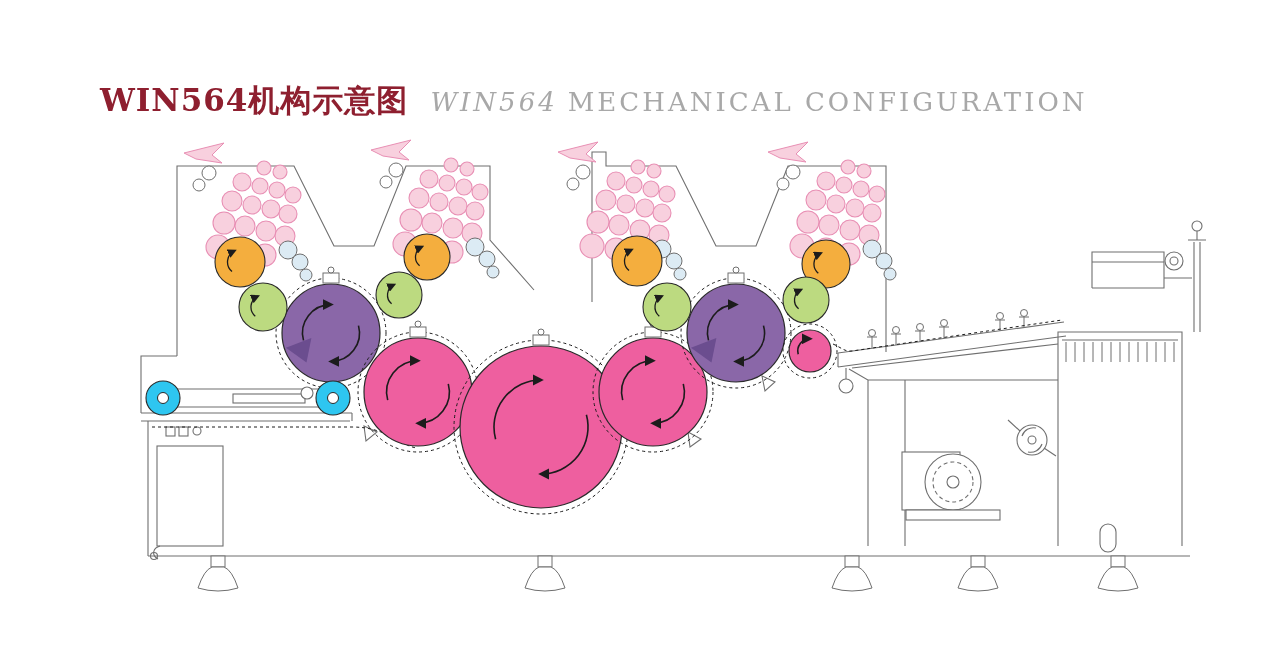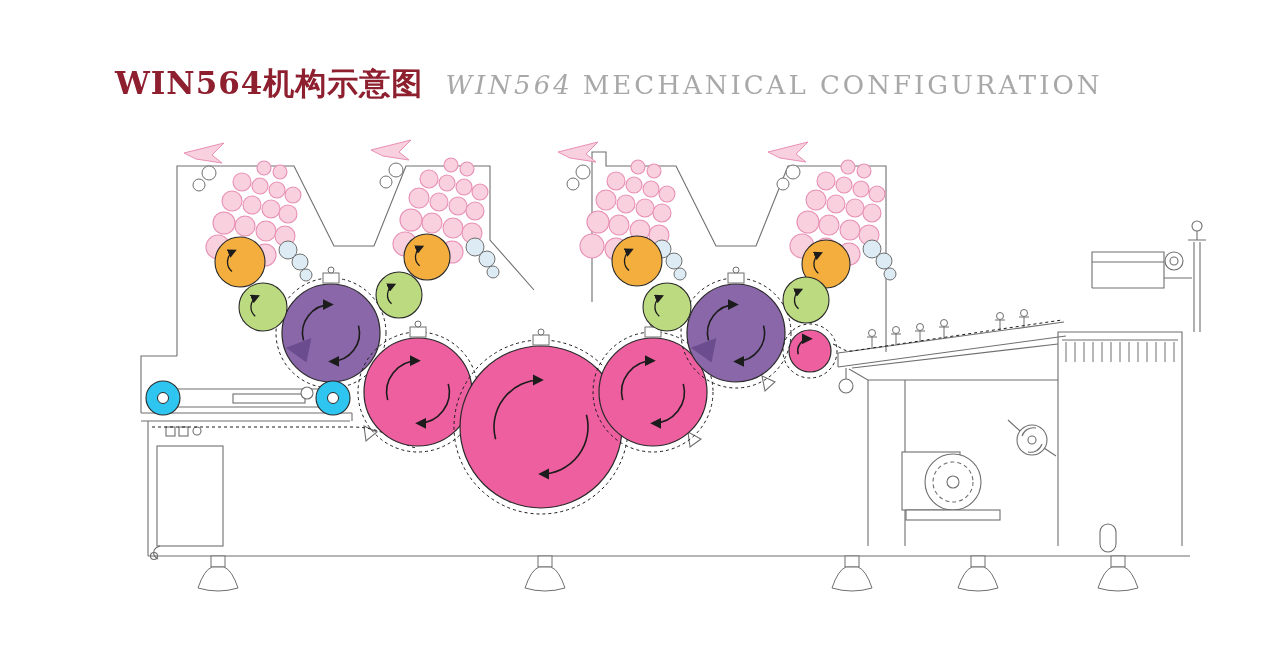--- a/index.html
+++ b/index.html
@@ -1,20 +1,20 @@
 <!DOCTYPE html>
 <html style="--border: #8ad4f2; --title: #8e1f2f; --subtitle: #a8a8a8; --outline: #6f6f6f; --ink: #1c1c1c; --pink: #ee5f9f; --pink-light: #f8d0de; --pink-stroke: #e88fb4; --purple: #8a67a8; --purple-dark: #6b4d8f; --green: #bcda80; --orange: #f4ae3e; --cyan: #2ec6f0; --blue-light: #dcebf4;"><head>
 <meta charset="utf-8">
 <style>
   html,body{margin:0;padding:0;background:#ffffff;}
   #stage{position:relative;width:1267px;height:653px;background:#fff;overflow:hidden;
          font-family:"DejaVu Serif","Liberation Serif",serif;}
   #frame-border{position:absolute;left:38px;top:30px;width:1192px;height:591px;
 and               border:2.5px solid var(--border,#8ad4f2);border-radius:48px;}
-  #title-row{position:absolute;left:100px;top:63px;display:flex;align-items:baseline;gap:22px;white-space:nowrap;margin-left:15px;}
+  #title-row{position:absolute;left:100px;top:80px;display:flex;align-items:baseline;gap:22px;white-space:nowrap;}
   #title-cn{font-size:31px;font-weight:bold;color:var(--title,#8e1f2f);letter-spacing:1px;}
   #title-en{font-size:26px;color:var(--subtitle,#a8a8a8);letter-spacing:3px;}
   #title-en .model{font-style:italic;margin-right:10px;text-align:right;}
   svg{position:absolute;left:0;top:0;}
 </style>
 </head>
 <body>
 
 <div id="stage">
   <div id="frame-border"></div>

